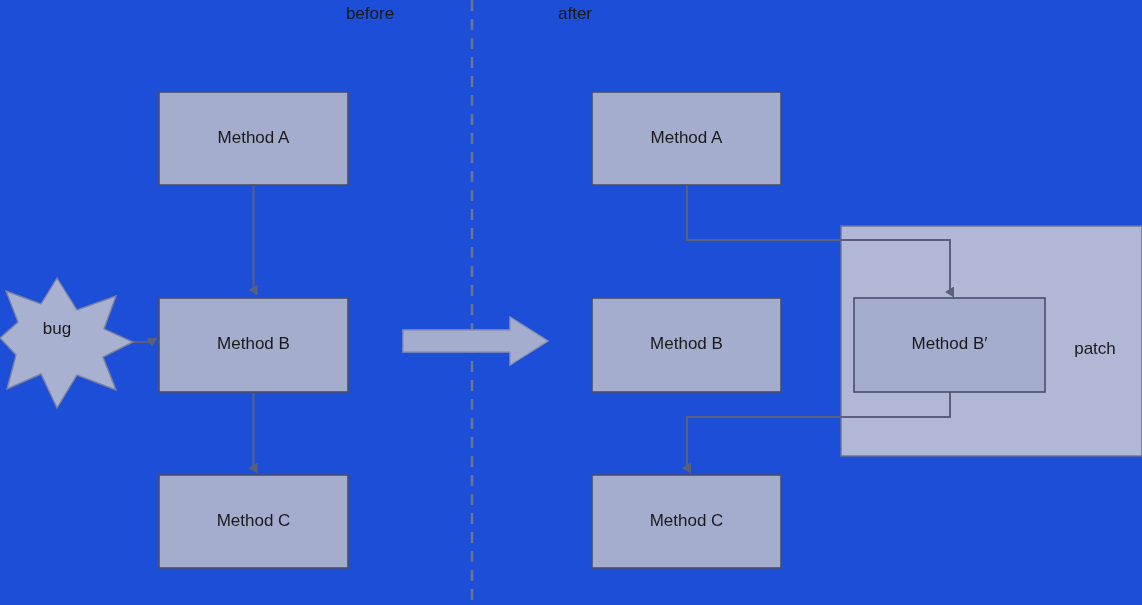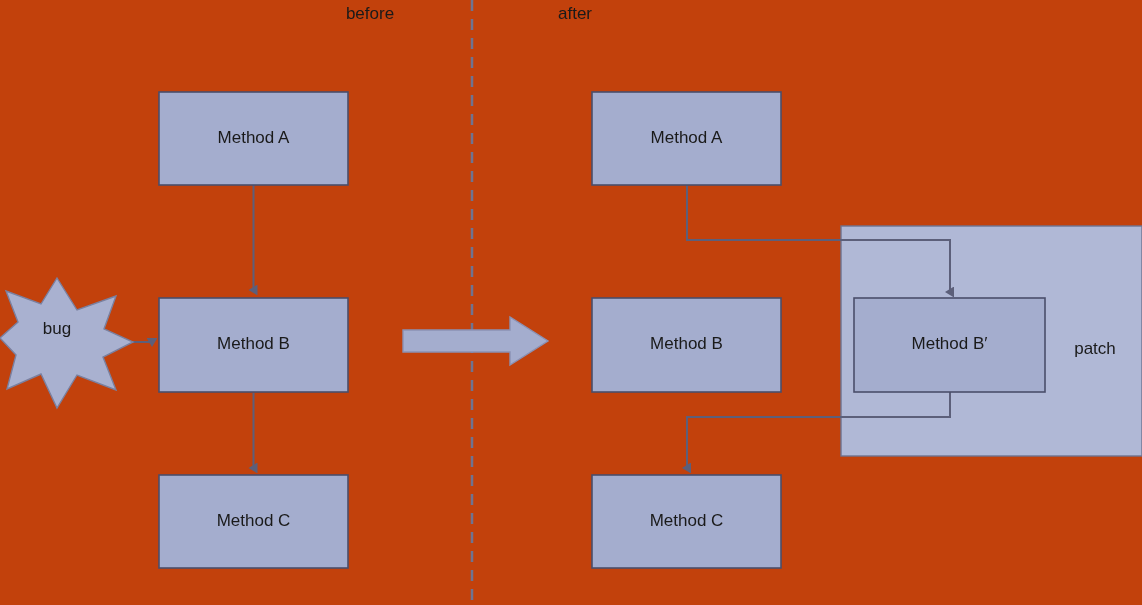--- a/index.html
+++ b/index.html
@@ -4,21 +4,21 @@
 <style>
   html, body {
     margin: 0;
     padding: 0;
     background: #ffffff;
   }
   #canvas {
     position: relative;
     width: 1142px;
     height: 605px;
-    background: #c2410c;
+    background: #1d4ed8;
     overflow: hidden;
     font-family: "Liberation Sans", sans-serif;
   }
   #diagram-svg {
     position: absolute;
     left: 0;
     top: 0;
     width: 1142px;
     height: 605px;
   }

